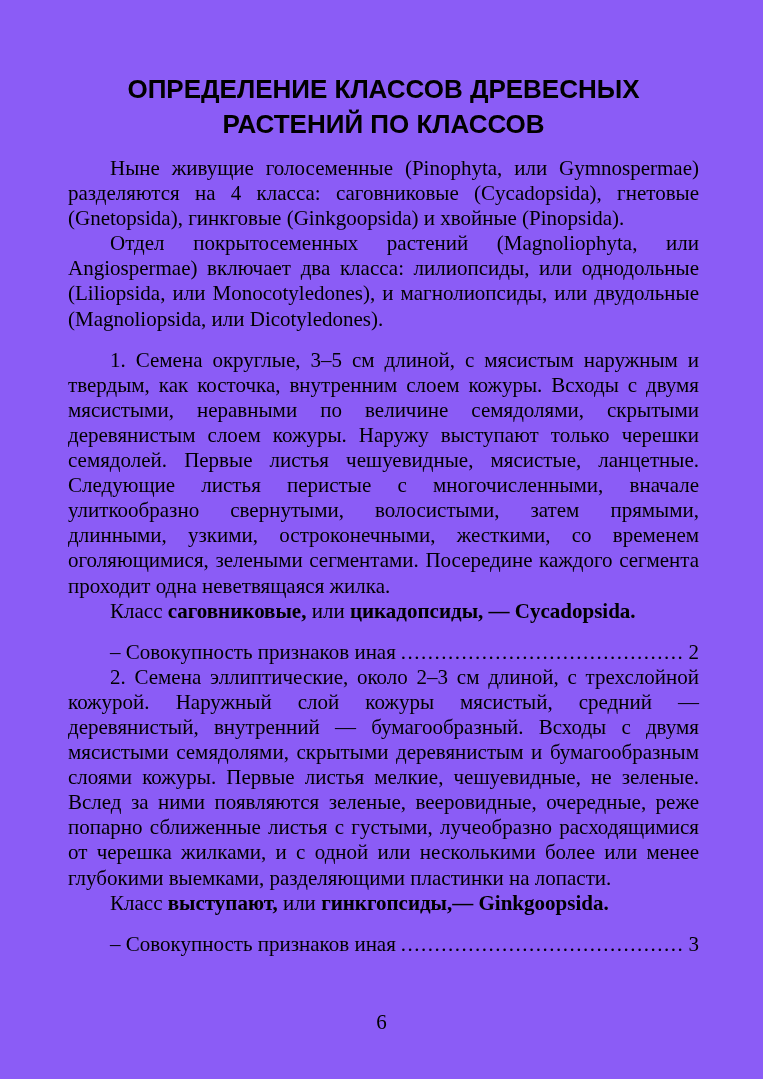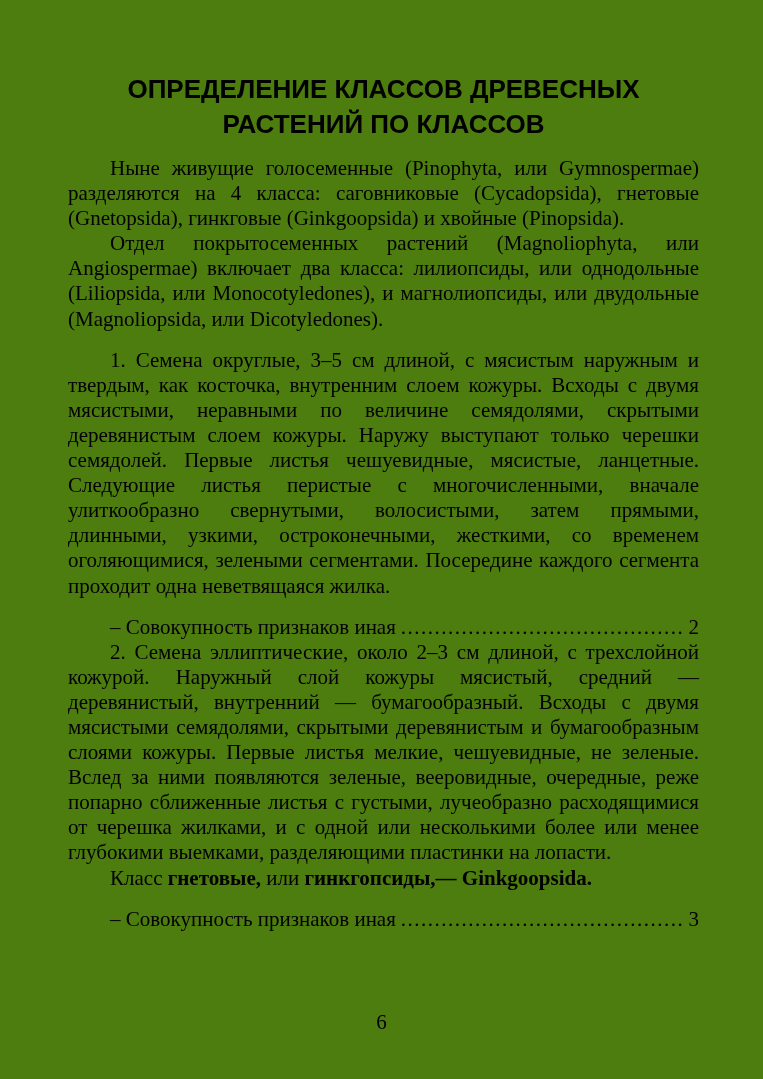--- a/index.html
+++ b/index.html
@@ -1,17 +1,17 @@
 <!DOCTYPE html>
 <html lang="ru"><head>
 <meta charset="utf-8">
 <style>
   html,body{margin:0;padding:0;background:#ffffff;}
   .page{
-    width:763px;height:1079px;background:#4d7c0f;color:#000;
+    width:763px;height:1079px;background:#8b5cf6;color:#000;
     position:relative;box-sizing:border-box;
     padding:72px 64px 0 68px;overflow:hidden;
   }
   .title{
     font-family:"Liberation Sans",sans-serif;font-weight:700;
     font-size:26px;line-height:35px;text-align:center;color:#000;
   }
   .content{
     margin-top:14px;
     font-family:"Liberation Serif",serif;font-size:21px;line-height:25.1px;
@@ -40,27 +40,28 @@
 
 <div class="page">
   <div class="title">
     <div>ОПРЕДЕЛЕНИЕ КЛАССОВ ДРЕВЕСНЫХ</div>
     <div>РАСТЕНИЙ ПО КЛАССОВ</div>
   </div>
   <div class="content">
       <p><span class="n">Ныне живущие голосеменные (</span><span class="i">Pinophyta</span><span class="n">, или </span><span class="i">Gymnospermae</span><span class="n">) разделяются на 4 класса: саговниковые (</span><span class="i">Cycadopsida</span><span class="n">), гнетовые (</span><span class="i">Gnetopsida</span><span class="n">), гинкговые (</span><span class="i">Ginkgoopsida</span><span class="n">) и хвойные (</span><span class="i">Pinopsida</span><span class="n">).</span></p>
       <p><span class="n">Отдел покрытосеменных растений (</span><span class="i">Magnoliophyta</span><span class="n">, или </span><span class="i">Angiospermae</span><span class="n">) включает два класса: лилиопсиды, или однодольные (</span><span class="i">Liliopsida</span><span class="n">, или </span><span class="i">Monocotyledones</span><span class="n">), и магнолиопсиды, или двудольные (</span><span class="i">Magnoliopsida</span><span class="n">, или </span><span class="i">Dicotyledones</span><span class="n">).</span></p>
       <p class="gap"><span class="n">1. Семена округлые, 3–5 см длиной, с мясистым наружным и твердым, как косточка, внутренним слоем кожуры. Всходы с двумя мясистыми, неравными по величине семядолями, скрытыми деревянистым слоем кожуры. Наружу выступают только черешки семядолей. Первые листья чешуевидные, мясистые, ланцетные. Следующие листья перистые с многочисленными, вначале улиткообразно свернутыми, волосистыми, затем прямыми, длинными, узкими, остроконечными, жесткими, со временем оголяющимися, зелеными сегментами. Посередине каждого сегмента проходит одна неветвящаяся жилка.</span></p>
+      <p><span class="n">Класс </span><span class="b">саговниковые,</span><span class="n"> или </span><span class="b">цикадопсиды, — Cycadopsida.</span></p>
       <div class="leader gap">
         <span class="lead-text">– Совокупность признаков иная</span>
         <span class="dots">...........................................................................................................................</span>
         <span class="num">2</span>
       </div>
       <p><span class="n">2. Семена эллиптические, около 2–3 см длиной, с трехслойной кожурой. Наружный слой кожуры мясистый, средний — деревянистый, внутренний — бумагообразный. Всходы с двумя мясистыми семядолями, скрытыми деревянистым и бумагообразным слоями кожуры. Первые листья мелкие, чешуевидные, не зеленые. Вслед за ними появляются зеленые, вееровидные, очередные, реже попарно сближенные листья с густыми, лучеобразно расходящимися от черешка жилками, и с одной или несколькими более или менее глубокими выемками, разделяющими пластинки на лопасти.</span></p>
-      <p><span class="n">Класс </span><span class="b">гнетовые,</span><span class="n"> или </span><span class="b">гинкгопсиды,— Ginkgoopsida.</span></p>
+      <p><span class="n">Класс </span><span class="b">выступают,</span><span class="n"> или </span><span class="b">гинкгопсиды,— Ginkgoopsida.</span></p>
       <div class="leader gap">
         <span class="lead-text">– Совокупность признаков иная</span>
         <span class="dots">...........................................................................................................................</span>
         <span class="num">3</span>
       </div>
     </div>
   <div class="pagenum">6</div>
 </div>
 
 </body></html>

